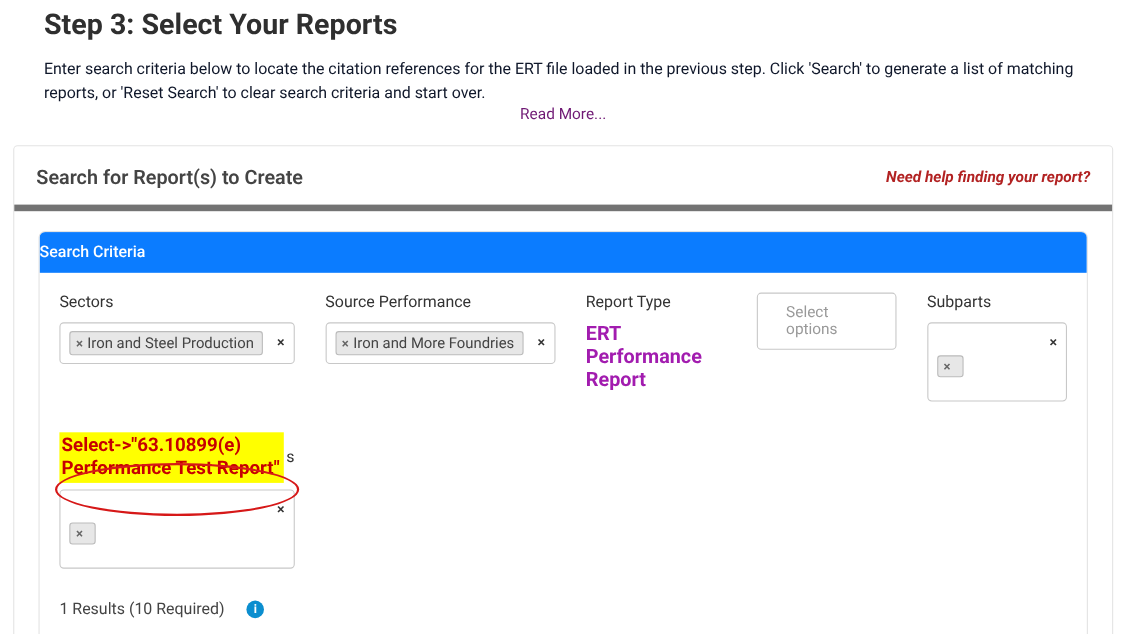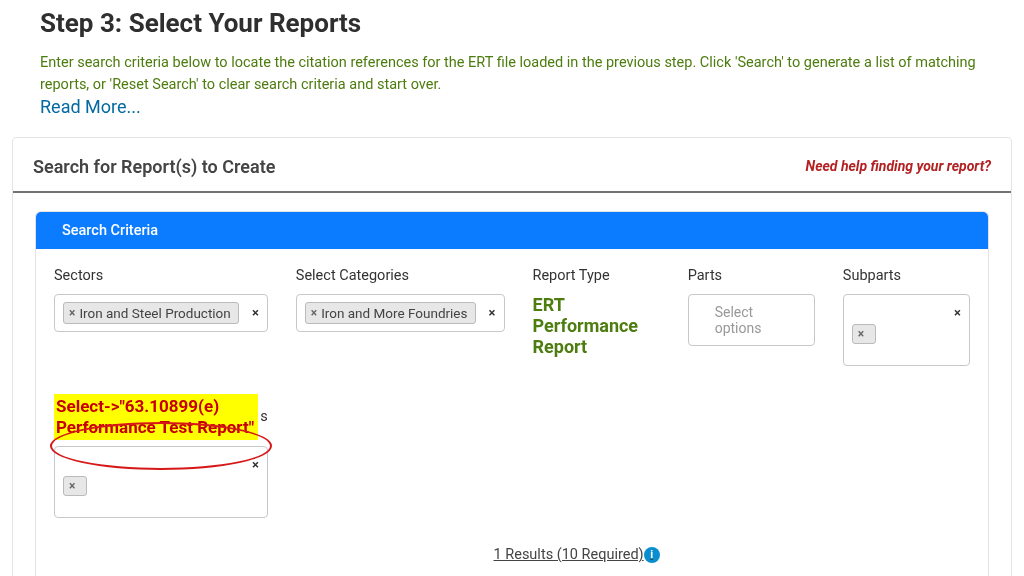--- a/index.html
+++ b/index.html
@@ -20,42 +20,42 @@
       padding: 8px 40px 10px 40px;
     }
     h1 {
       font-size: 26px;
       font-weight: 700;
       color: #2f2f2f;
       margin-bottom: 14px;
     }
     .instructions {
       font-size: 14.5px;
-      color: #4d7c0f;
+      color: #0f172a;
       line-height: 1.5;
     }
     .read-more {
       display: block;
-      text-align: left;
-      color: #0369a1;
-      font-size: 18px;
+      text-align: center;
+      color: #701a75;
+      font-size: 14px;
       cursor: pointer;
     }
     .panel {
       margin: 10px 12px 0 12px;
       border: 1px solid #e4e4e4;
       border-radius: 4px;
       background: #fff;
     }
     .panel-head {
       display: flex;
       justify-content: space-between;
       align-items: center;
       padding: 18px 20px 14px 20px;
-      border-bottom: 2px solid #737373;
+      border-bottom: 6px solid #737373;
     }
     .panel-title {
       font-size: 18px;
       font-weight: 600;
       color: #444;
     }
     .need-help {
       color: #b22222;
       font-style: italic;
       font-weight: 700;
@@ -65,21 +65,21 @@
     }
     .criteria-card {
       margin: 18px 22px 18px 22px;
       border: 1px solid #e3e3e3;
       border-radius: 6px;
       overflow: hidden;
     }
     .criteria-header {
       background: #0b7cff;
       color: #fff;
-      padding: 10px 26px;
+      padding: 10px 0;
       font-size: 14.5px;
       font-weight: 500;
     }
     .criteria-body {
       padding: 18px 18px 18px 18px;
       display: grid;
       grid-template-columns: repeat(5, 1fr);
       gap: 28px 28px;
     }
     .field-label {
@@ -129,21 +129,21 @@
     }
     .placeholder-text {
       color: #999;
       padding: 4px 4px;
       display: inline-block;
       margin-left: 16px;
     }
     .report-type-value {
       font-size: 18px;
       font-weight: 700;
-      color: #4d7c0f;
+      color: #a21caf;
     }
     .annotation-block {
       background: #ffff00;
       color: #c60000;
       font-weight: 700;
       font-size: 17px;
       line-height: 1.25;
       padding: 2px 2px;
       display: inline-block;
     }
@@ -168,24 +168,22 @@
       border: 2.5px solid #d61818;
       border-radius: 50%;
       pointer-events: none;
     }
     .results-row {
       grid-column: 1 / span 3;
       text-align: right;
       color: #444;
       font-size: 14.5px;
       display: flex;
-      justify-content: flex-end;
-      align-items: center;
-      gap: 0;
-      text-decoration: underline;
+      align-items: center;
+      gap: 20px;
     }
     .info-icon {
       width: 16px;
       height: 16px;
       border-radius: 50%;
       background: #0b8ecf;
       color: #fff;
       font-weight: 700;
       font-size: 11px;
       display: inline-flex;
@@ -238,37 +236,36 @@
           <div class="tag-input">
             <span class="tag">
               <span class="tag-x">×</span>
               <span>Iron and Steel Production</span>
             </span>
             <span class="clear-x">×</span>
           </div>
         </div>
 
         <div>
-          <div class="field-label">Select Categories</div>
+          <div class="field-label">Source Performance</div>
           <div class="tag-input">
             <span class="tag">
               <span class="tag-x">×</span>
               <span>Iron and More Foundries</span>
             </span>
             <span class="clear-x">×</span>
           </div>
         </div>
 
         <div>
           <div class="field-label">Report Type</div>
           <div class="report-type-value">ERT Performance Report</div>
         </div>
 
         <div>
-          <div class="field-label">Parts</div>
           <div class="tag-input">
             <span class="placeholder-text">Select options</span>
           </div>
         </div>
 
         <div>
           <div class="field-label">Subparts</div>
           <div class="tag-input tall">
             <span class="clear-x">×</span>
             <div style="height:22px;"></div>

